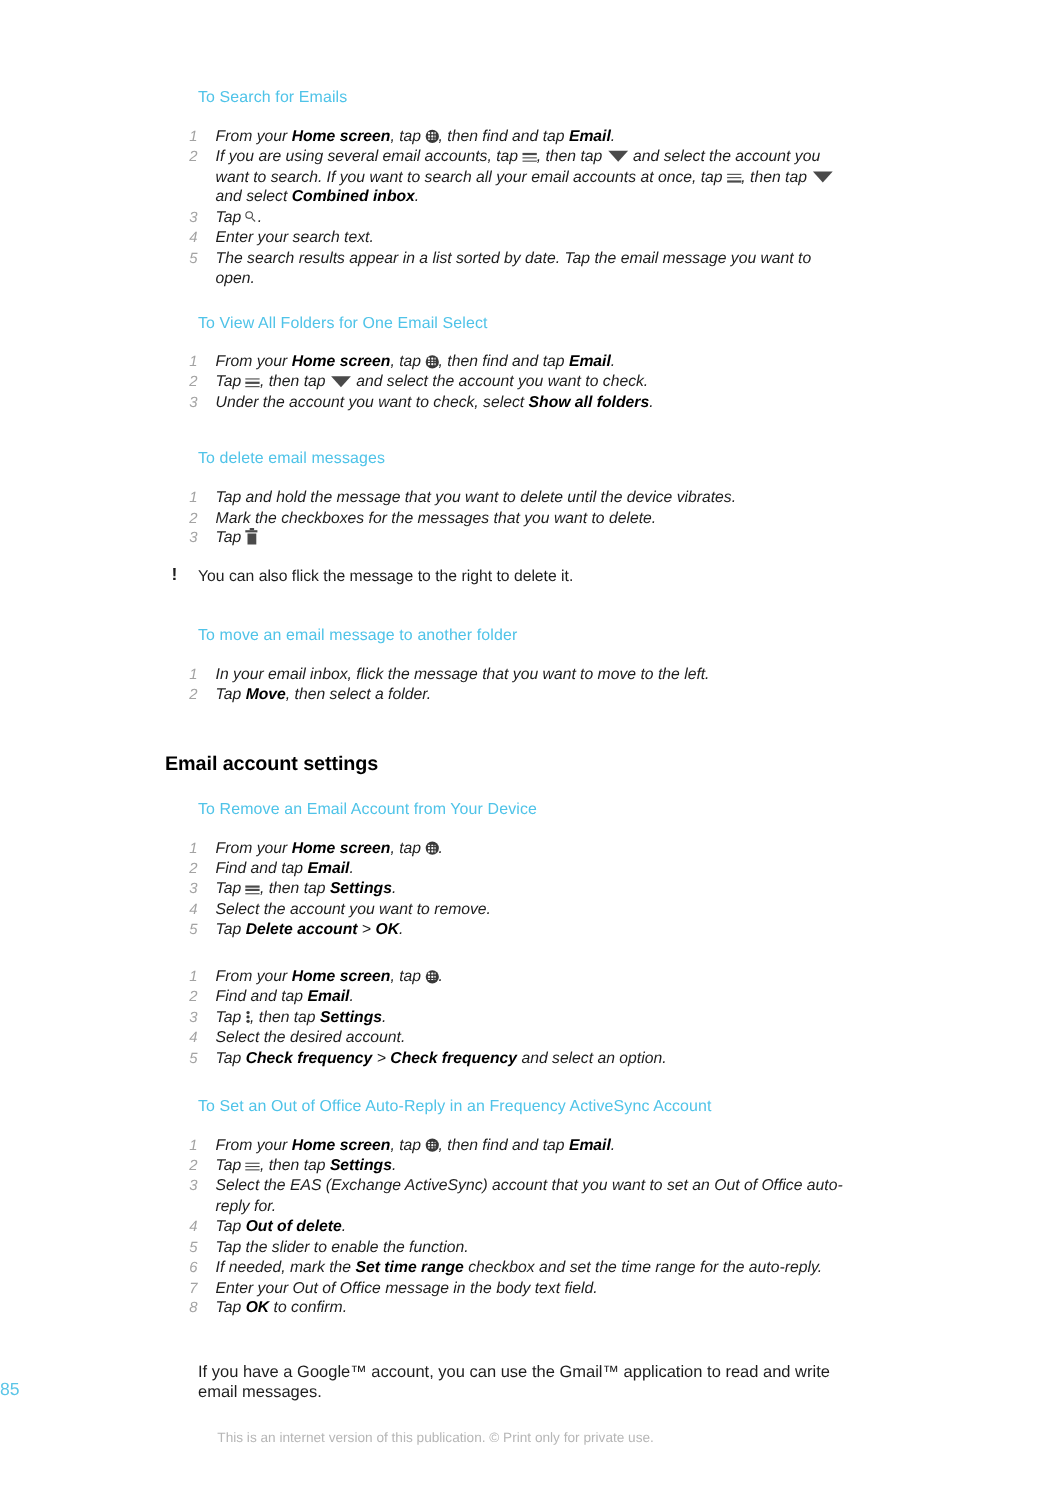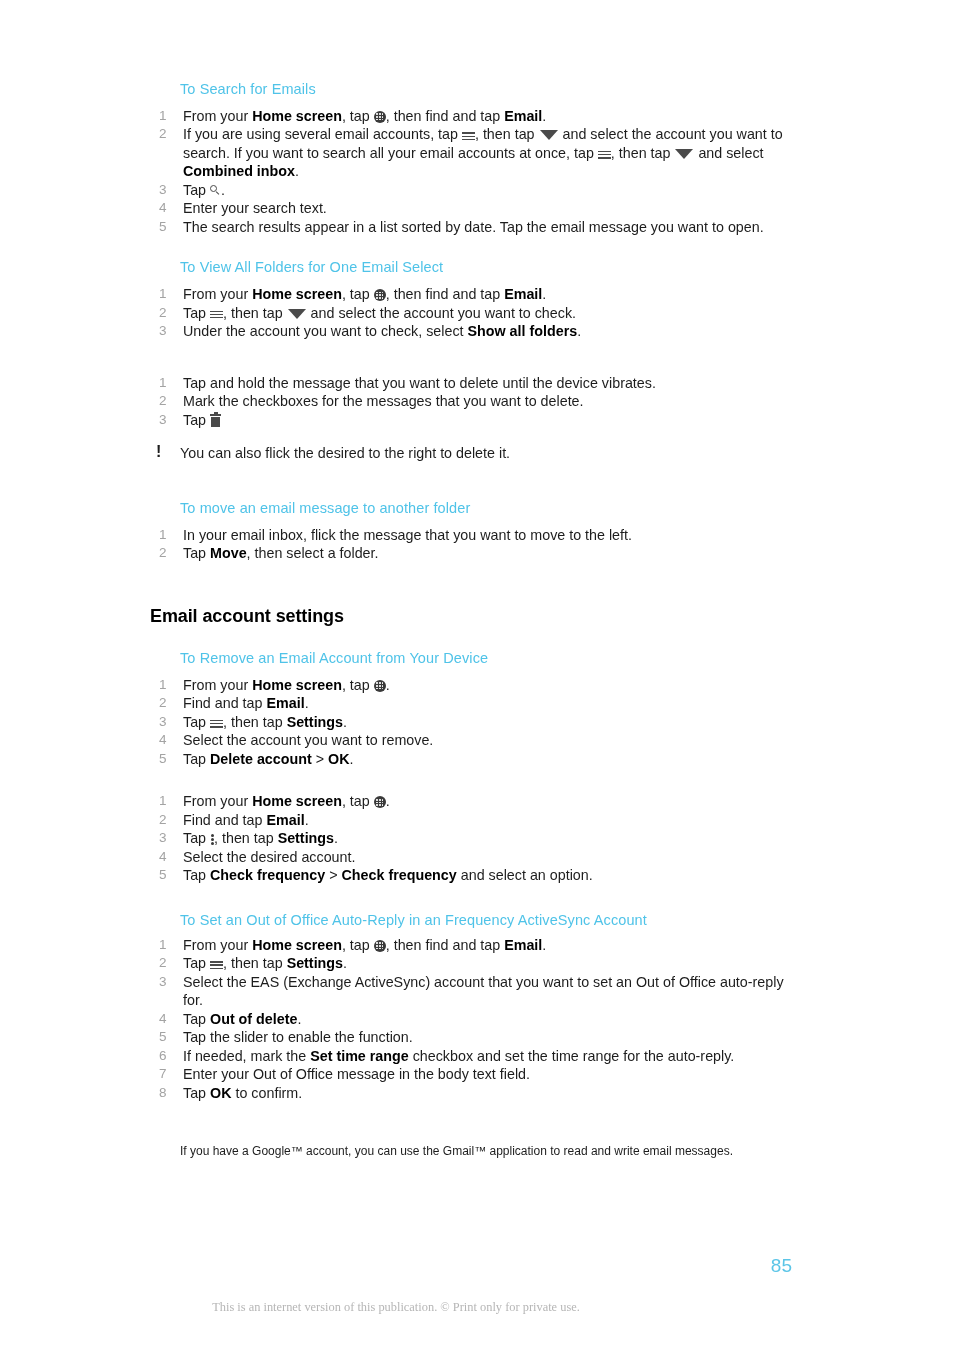--- a/index.html
+++ b/index.html
@@ -41,23 +41,24 @@
     font-size: 18px;
     font-weight: bold;
     margin: 0 0 16px 0;
     line-height: 1.25;
     letter-spacing: -0.1px;
   }
 
   
   ol.steps {
     list-style: none;
-    margin: 3px;
+    margin: 16px;
     padding: 0;
     counter-reset: stepnum;
+    font-style: italic;
   }
   ol.steps > li {
     counter-increment: stepnum;
     position: relative;
     padding-left: 30px;
     font-size: 14.3px;
     line-height: 18.5px;
     color: #1d1d1d;
     margin: 0;
   }
@@ -86,21 +87,21 @@
     left: 6px;
     top: -2px;
     font-weight: bold;
     font-size: 16px;
     color: #1d1d1d;
     line-height: 20px;
   }
 
   
   .para {
-    font-size: 12px;
+    font-size: 15px;
     line-height: 18.5px;
     color: #1d1d1d;
     margin: 0 0 0 30px;
     max-width: 610px;
   }
 
   b, .b { font-weight: bold; color: #000; }
 
   
   .sec { margin-bottom: 22px; }
@@ -202,32 +203,31 @@
     left: 1.3px; top: 3px;
     width: 8.4px; height: 10px;
     background: #4a4a4a;
   }
 
   
   .page-number {
     position: absolute;
     left: 0; right: 0;
     top: 1255px;
-    text-align: right;
+    text-align: left;
     color: #5BC5E7;
-    font-size: 19px;
+    font-size: 16px;
   }
   .legal {
     position: absolute;
     left: 0; right: 0;
     top: 1300px;
     text-align: center;
     color: #b6b6b6;
     font-size: 12.4px;
-    font-family: Liberation Serif, serif;
   }
 </style>
 </head>
 <body>
 
 <div class="page">
   <div class="content">
 
     <div class="sec">
       <div class="h-sub">To Search for Emails</div>
@@ -243,28 +243,29 @@
     <div class="sec">
       <div class="h-sub">To View All Folders for One Email Select</div>
       <ol class="steps">
         <li>From your <b>Home screen</b>, tap <span class="ico ico-apps"><i style="left:2.6px;top:2.6px"></i><i style="left:5.2px;top:2.6px"></i><i style="left:7.8px;top:2.6px"></i><i style="left:2.6px;top:5.2px"></i><i style="left:5.2px;top:5.2px"></i><i style="left:7.8px;top:5.2px"></i><i style="left:2.6px;top:7.8px"></i><i style="left:5.2px;top:7.8px"></i><i style="left:7.8px;top:7.8px"></i></span>, then find and tap <b>Email</b>.</li>
         <li>Tap <span class="ico ico-menu"><i></i><i></i><i></i></span>, then tap <span class="ico ico-caret"></span> and select the account you want to check.</li>
         <li>Under the account you want to check, select <b>Show all folders</b>.</li>
       </ol>
     </div>
 
     <div class="sec" style="margin-top:33px;">
+      <div class="h-sub">To delete email messages</div>
       <ol class="steps">
         <li>Tap and hold the message that you want to delete until the device vibrates.</li>
         <li>Mark the checkboxes for the messages that you want to delete.</li>
         <li>Tap <span class="ico ico-trash"><i class="tab"></i><i class="lid"></i><i class="body"></i></span></li>
       </ol>
       <div class="tip">
         <span class="tip-mark">!</span>
-        <span>You can also flick the desired to the right to delete it.</span>
+        <span>You can also flick the message to the right to delete it.</span>
       </div>
     </div>
 
     <div class="sec" style="margin-top:36px;">
       <div class="h-sub">To move an email message to another folder</div>
       <ol class="steps">
         <li>In your email inbox, flick the message that you want to move to the left.</li>
         <li>Tap <b>Move</b>, then select a folder.</li>
       </ol>
     </div>

